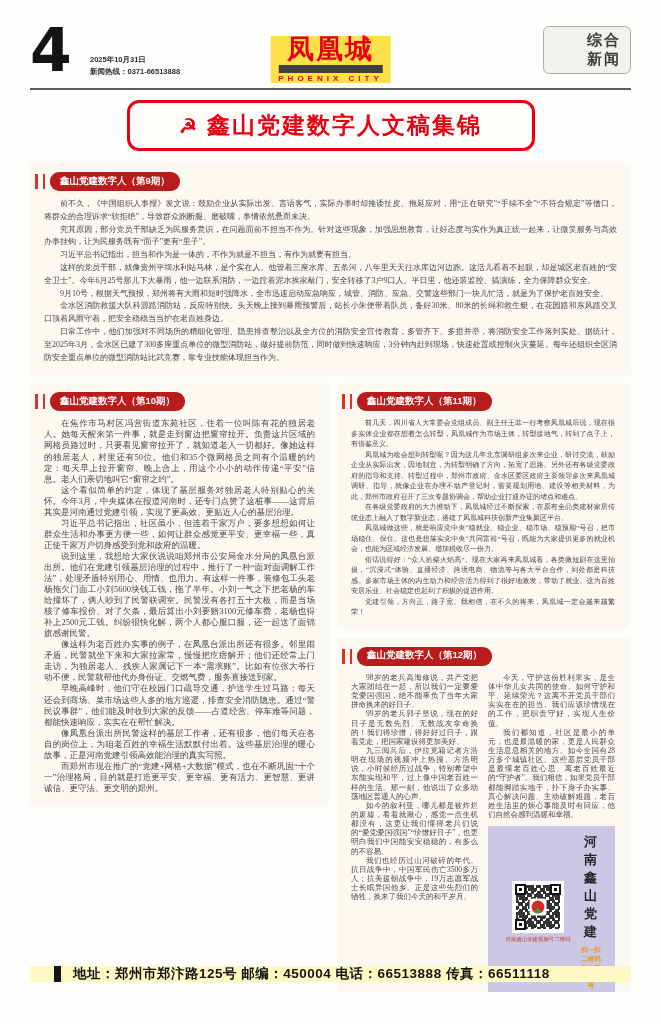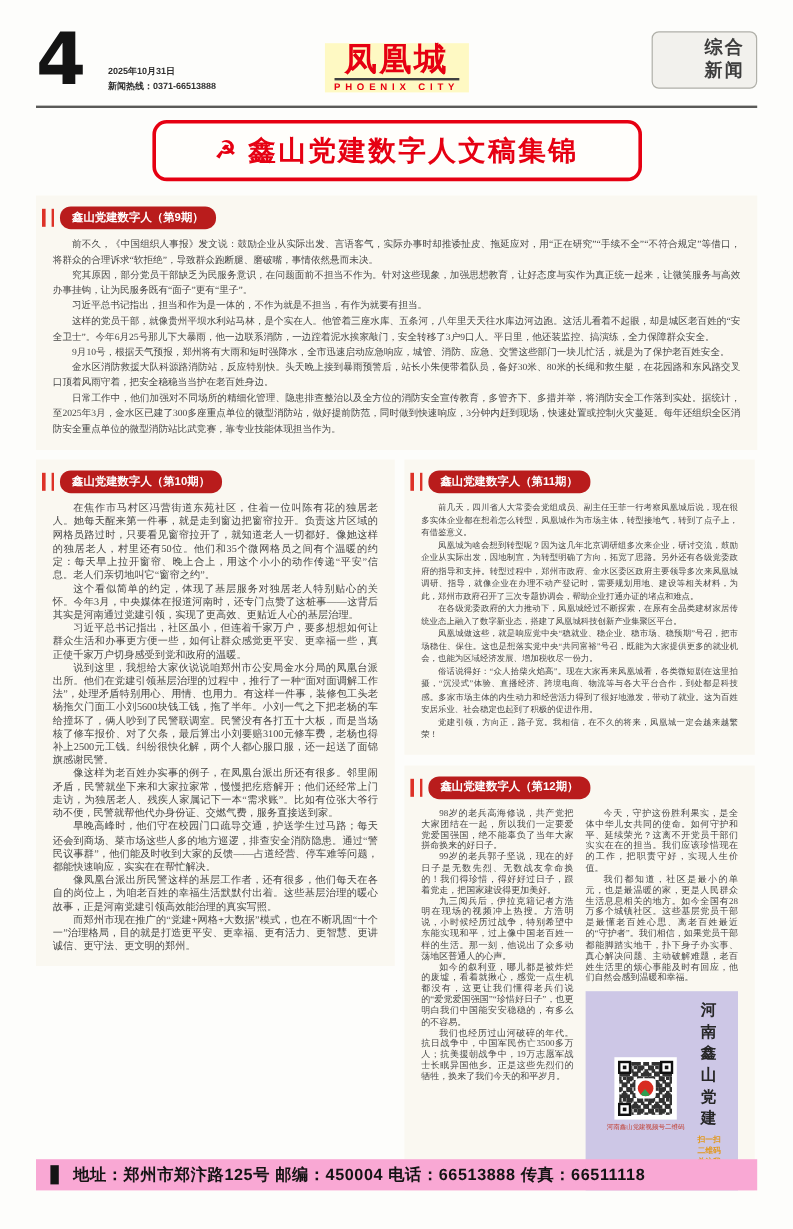--- a/index.html
+++ b/index.html
@@ -7,23 +7,23 @@
     width:661px;height:1024px;position:relative;overflow:hidden;
     background:#fdfdfb;font-family:"Liberation Sans",sans-serif;
   }
   .content{position:absolute;left:30px;right:30px;top:24px;}
 
   
   .hdr{position:relative;height:66px;margin-bottom:10px;}
   .hdr-rule{position:absolute;left:0;right:0;bottom:0;height:2px;background:#5a5a58;}
   .pagenum{position:absolute;left:0;top:-4px;font-size:60px;font-weight:900;line-height:1;color:#141414;font-family:"DejaVu Sans",sans-serif;}
   .dateblock{position:absolute;left:60px;top:30px;font-size:7.5px;font-weight:bold;color:#2e2e2e;line-height:1.6;}
-  .masthead{position:absolute;left:50%;transform:translateX(-50%);top:12px;text-align:center;background:#fef9c3;padding:0 8px;}
+  .masthead{position:absolute;left:50%;transform:translateX(-50%);top:12px;text-align:center;background:#fde047;padding:0 8px;}
   .masthead-title{font-size:27px;font-weight:900;color:#e60012;letter-spacing:2px;line-height:1;}
-  .masthead-sub{font-size:8px;font-weight:bold;color:#e60012;letter-spacing:4px;border-top:2px solid #404040;margin-top:2px;padding-top:1px;}
+  .masthead-sub{font-size:8px;font-weight:bold;color:#e60012;letter-spacing:4px;border-top:8px solid #404040;margin-top:2px;padding-top:1px;}
   .badge{position:absolute;right:0;top:2px;width:52px;height:46px;background:#f2f1ed;border:1px solid #b0b0a9;border-radius:6px;
     display:flex;flex-direction:column;align-items:center;justify-content:center;
     font-size:15px;font-weight:bold;color:#3d3d3d;line-height:1.25;letter-spacing:2px;padding-left:34px;}
 
   
   .banner{width:402px;margin:0 auto 12px;border:3px solid #e60012;border-radius:12px;background:#fffefb;
     color:#e60012;display:flex;align-items:center;justify-content:center;gap:8px;padding:7px 0;
     font-size:23px;font-weight:900;letter-spacing:2px;}
   .emblem{font-size:20px;line-height:1;}
 
@@ -63,22 +63,22 @@
   .qr-logo{position:absolute;left:50%;top:50%;transform:translate(-50%,-50%);width:17px;height:17px;background:#fff;border-radius:3px;
     display:flex;align-items:center;justify-content:center;}
   .logo-sun{width:13px;height:13px;border-radius:50%;background:#d82c20;position:relative;overflow:hidden;}
   .logo-mtn{position:absolute;bottom:0;left:1px;width:0;height:0;border-left:5.5px solid transparent;border-right:5.5px solid transparent;border-bottom:6px solid #2e9e4f;}
   .qr-caption{font-size:6px;color:#c0392b;white-space:nowrap;transform:scale(.9);}
   .qr-right{flex:1;min-width:0;text-align:center;}
   .qr-title{font-size:13px;font-weight:900;color:#262626;letter-spacing:1px;margin-bottom:5px;}
   .qr-sub{font-size:6.5px;font-weight:bold;color:#e2981c;}
 
   
-  .footer{position:absolute;left:30px;right:30px;top:966px;height:26px;background:#f9a8d4;z-index:5;
-    display:flex;align-items:center;gap:12px;padding-left:12px;box-sizing:border-box;}
+  .footer{position:absolute;left:30px;right:30px;top:966px;height:16px;background:#fef9c3;z-index:5;
+    display:flex;align-items:center;gap:12px;padding-left:24px;box-sizing:border-box;}
   .footer-bar{width:7px;height:16px;background:#141414;flex:none;}
   .footer-text{font-size:13.5px;font-weight:bold;color:#141414;letter-spacing:.5px;white-space:nowrap;}
   .undermask{position:absolute;left:0;right:0;top:992px;height:32px;background:#fdfdfb;z-index:4;}
 </style>
 </head>
 <body>
 
 <div class="content">
 
   <div class="hdr">

